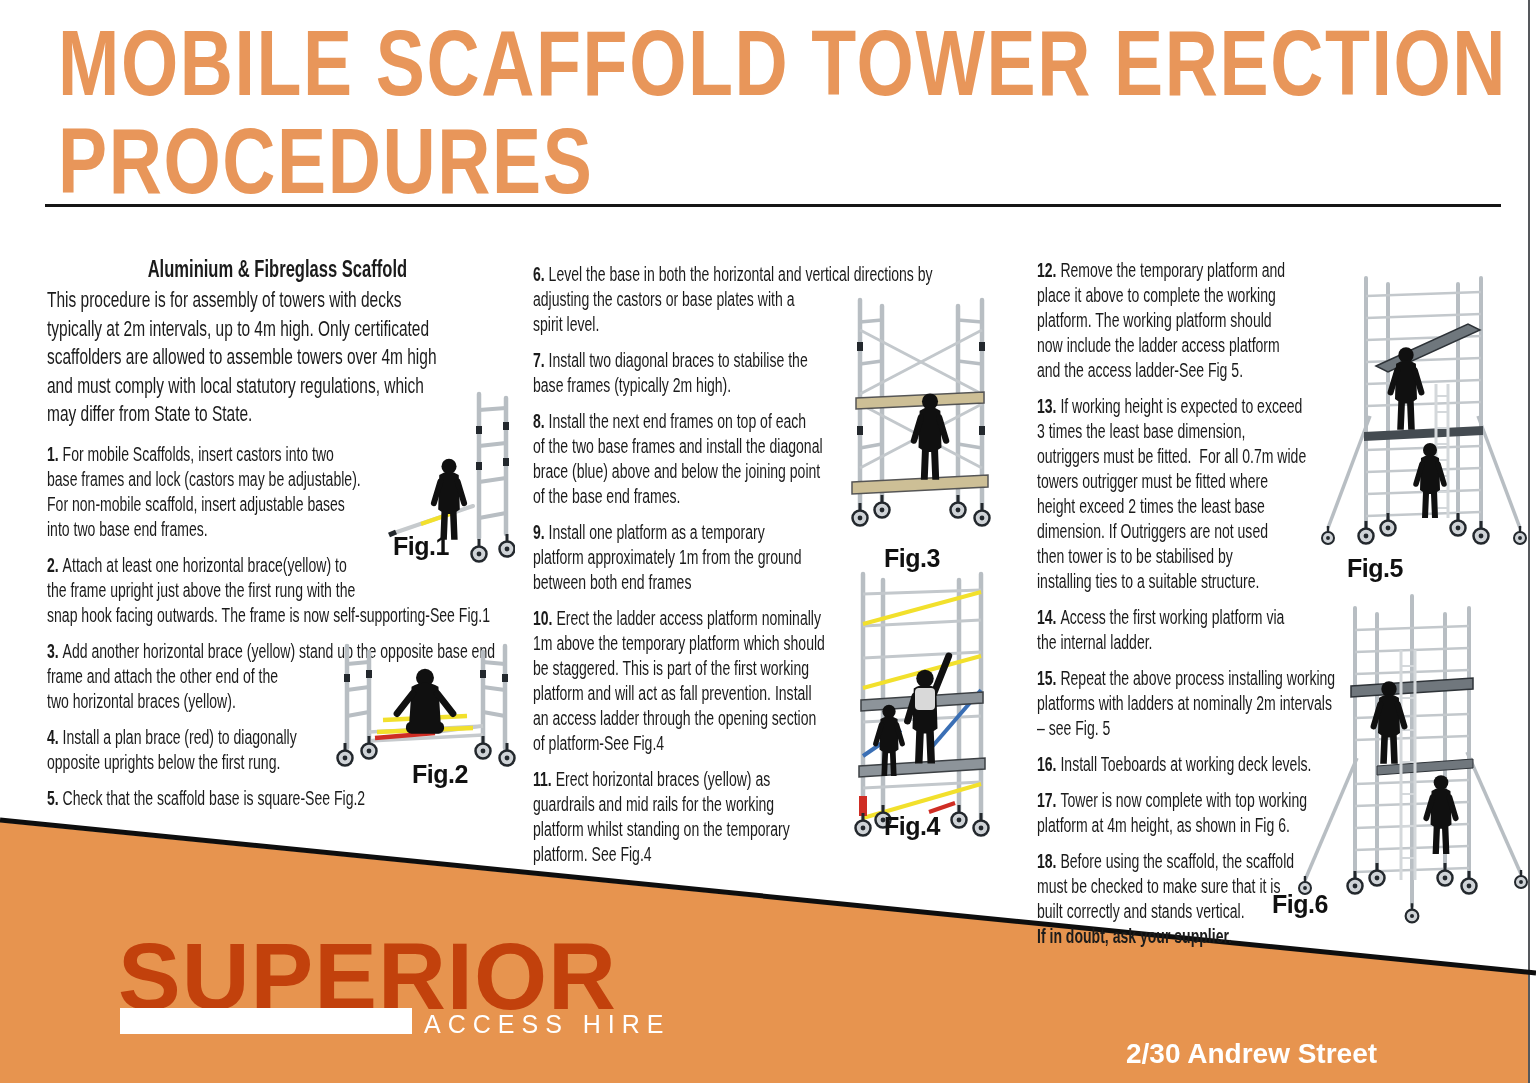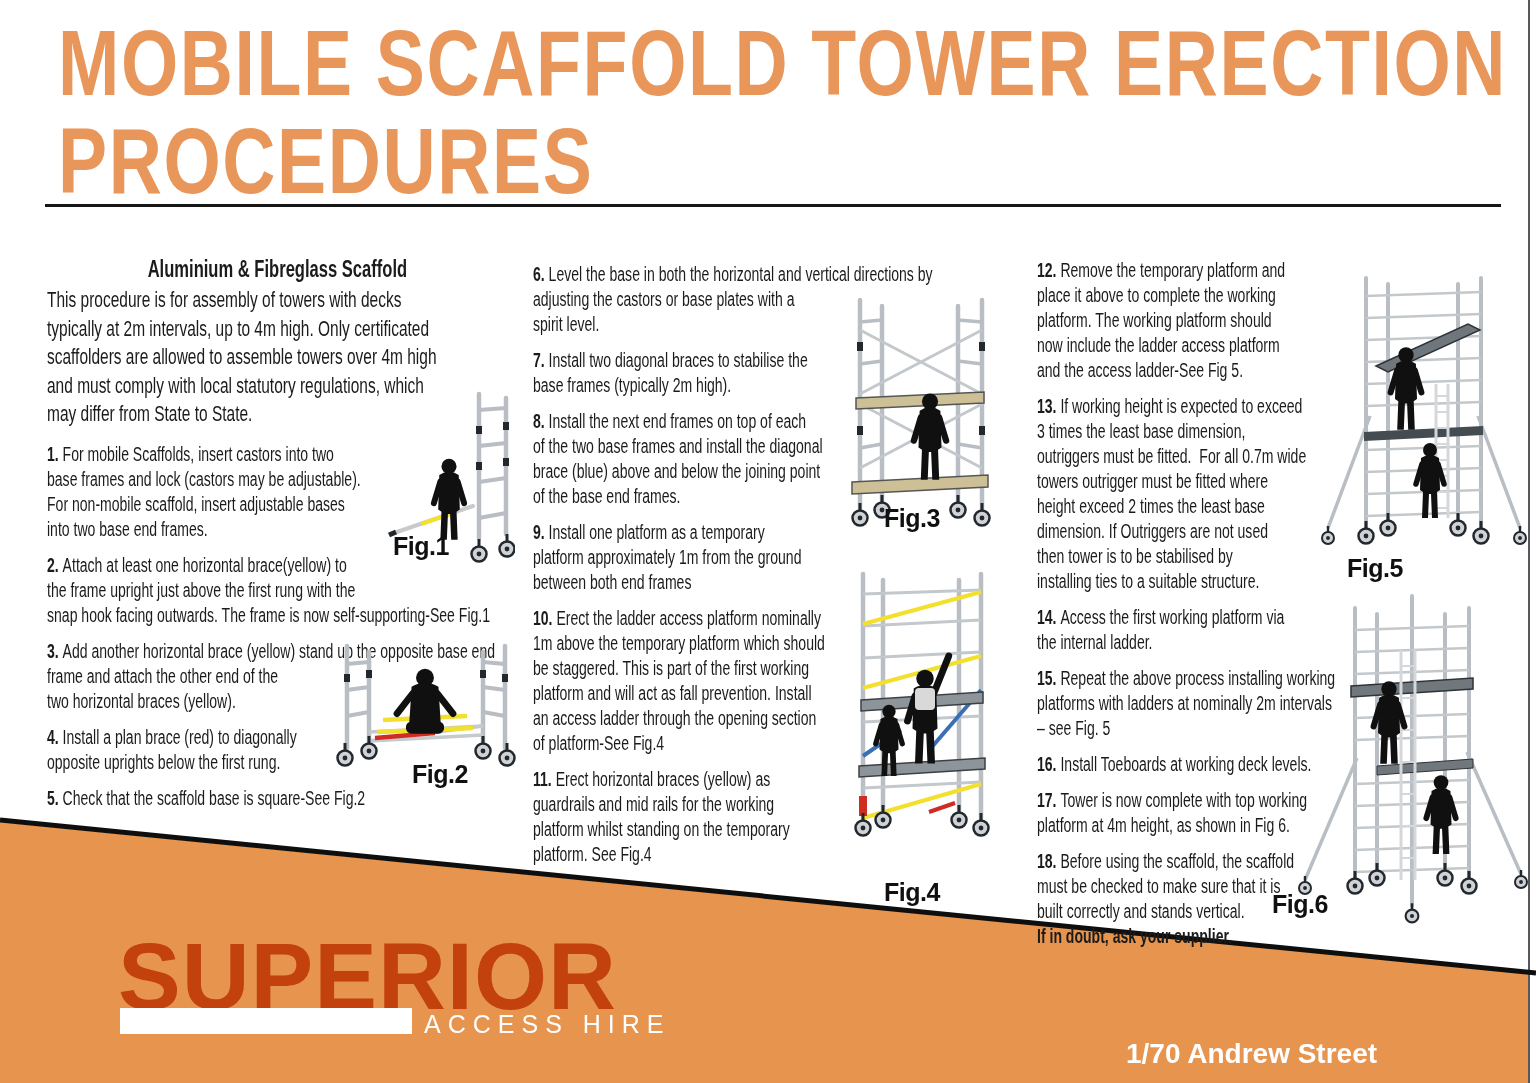--- a/index.html
+++ b/index.html
@@ -431,25 +431,25 @@
     <use href="#castor" transform="translate(84,288)"></use>
   <use href="#castor" transform="translate(152,288)"></use>
     <use href="#castor" transform="translate(176,296)"></use>
   <use href="#castor" transform="translate(119,326) scale(0.85)"></use>
   <use href="#castor" transform="translate(12,298) scale(0.8)"></use>
     <use href="#castor" transform="translate(228,292) scale(0.8)"></use>
 </svg>
 
 <div class="figlabel" style="left:393px;top:532px">Fig.1</div>
 <div class="figlabel" style="left:412px;top:760px">Fig.2</div>
-<div class="figlabel" style="left:884px;top:504px">Fig.3</div>
-<div class="figlabel" style="left:884px;top:878px">Fig.4</div>
+<div class="figlabel" style="left:884px;top:544px">Fig.3</div>
+<div class="figlabel" style="left:884px;top:812px">Fig.4</div>
 <div class="figlabel" style="left:1347px;top:554px">Fig.5</div>
 <div class="figlabel" style="left:1272px;top:890px">Fig.6</div>
 
 <div class="brand">SUPERIOR</div>
 <div class="brand-bar"></div>
 <div class="brand-sub">ACCESS HIRE</div>
 <div class="address">
-  <div class="line">1/70 Andrew Street</div>
+  <div class="line">2/30 Andrew Street</div>
   
   
 </div>
 
 </body></html>

